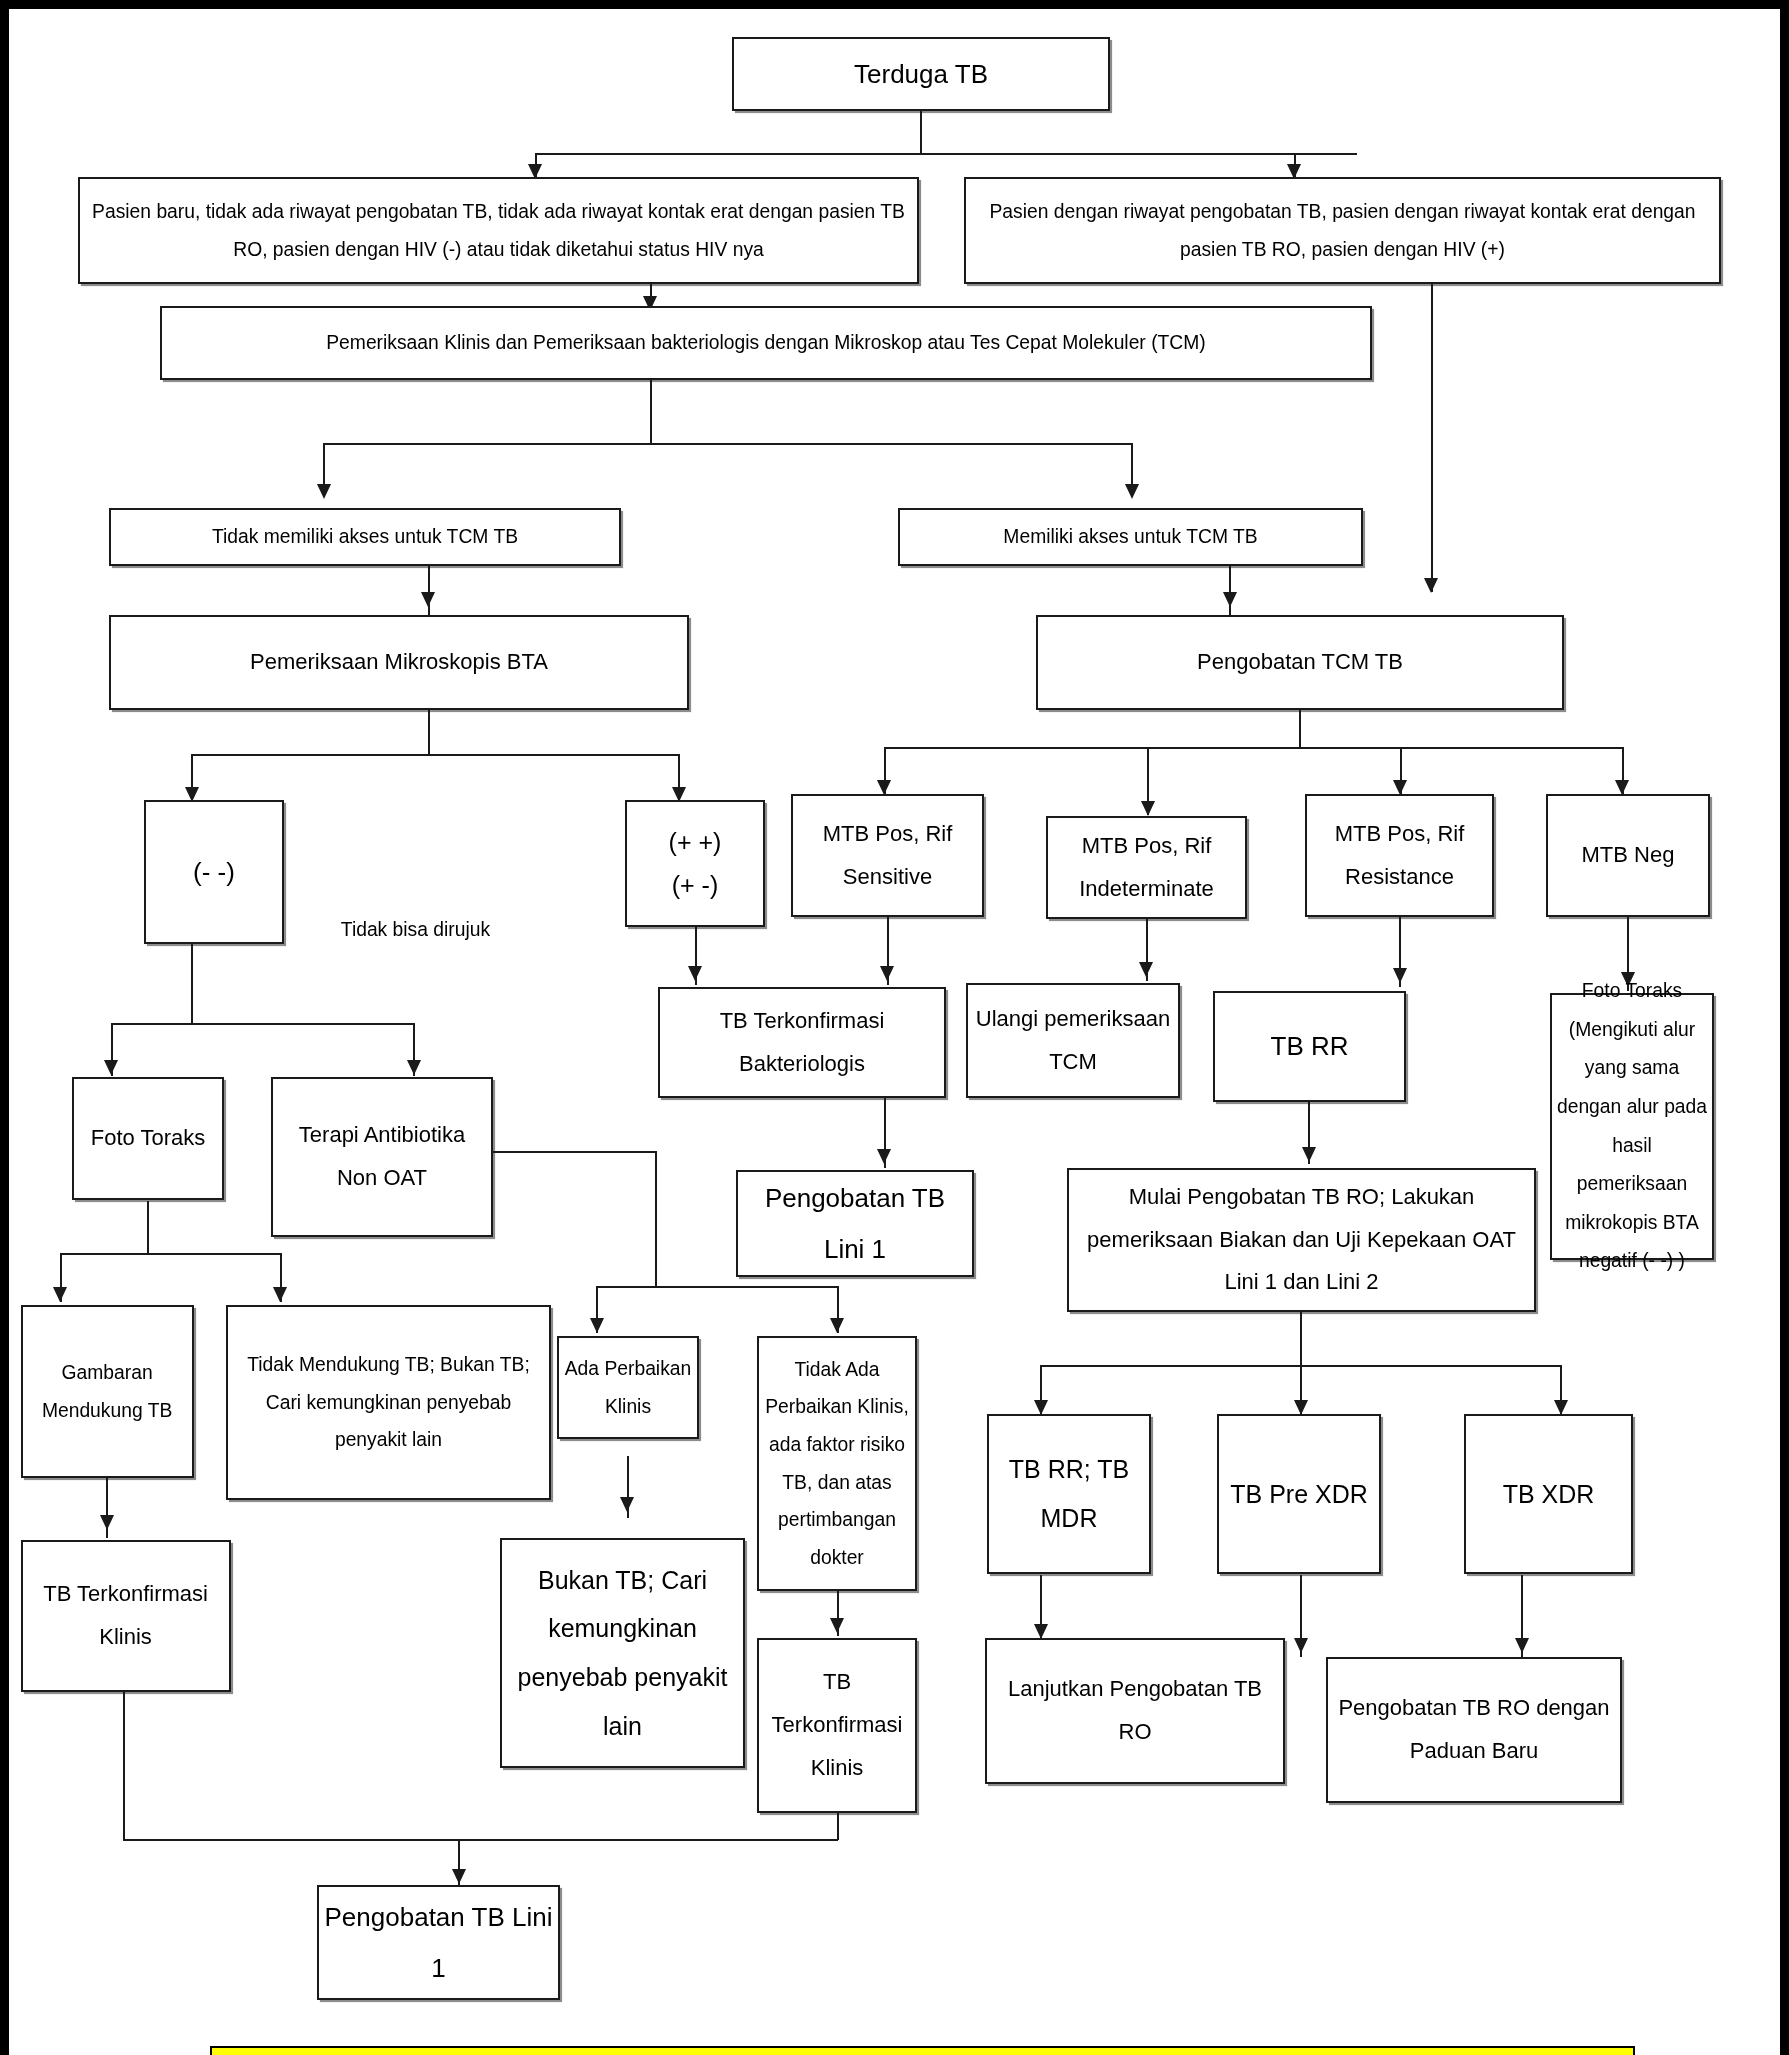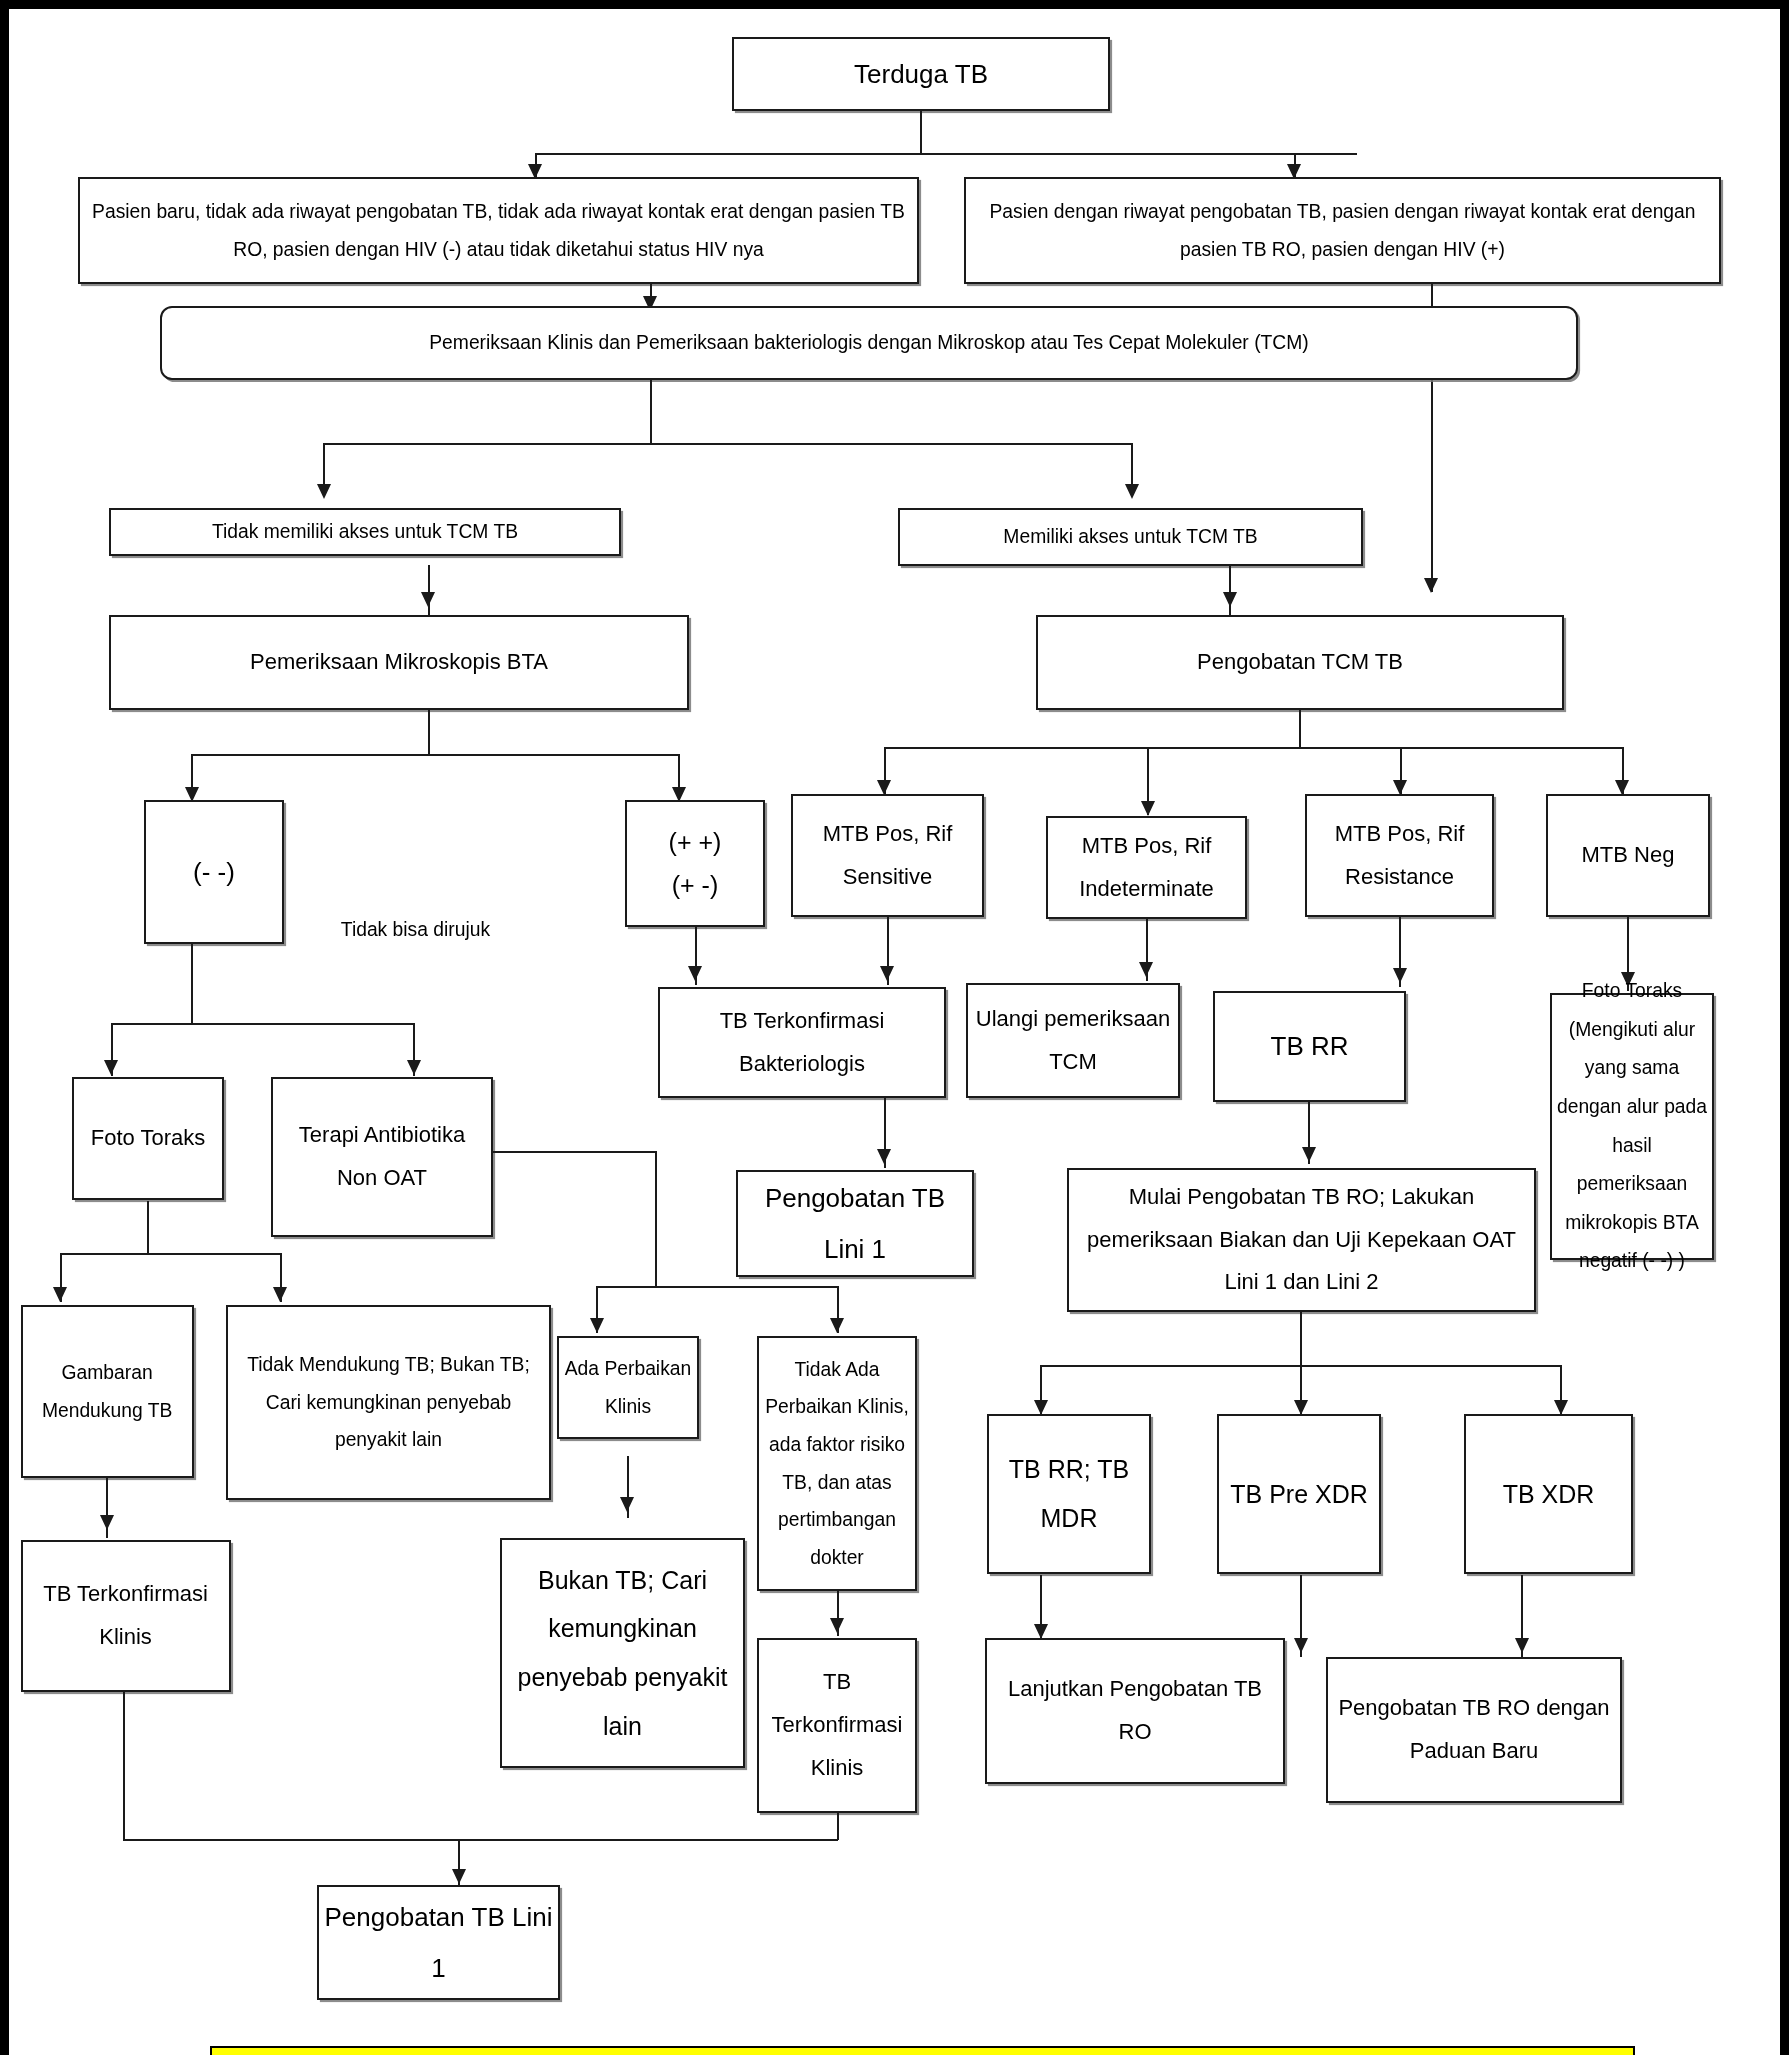--- a/index.html
+++ b/index.html
@@ -100,32 +100,32 @@
   <div class="node f32" style="left:964px;top:177px;width:757px;height:107px;">
     <span>Pasien dengan riwayat pengobatan TB, pasien dengan riwayat kontak erat dengan pasien TB RO, pasien dengan HIV (+)</span>
   </div>
 
   <div class="ln v" style="left:650px;top:284px;height:20.6px;"></div>
   <div class="arw" style="left:643px;top:296px;"></div>
 
   <div class="ln v" style="left:1431px;top:284px;height:308px;"></div>
   <div class="arw" style="left:1424px;top:578px;"></div>
 
-  <div class="node f32" style="left:160px;top:306px;width:1418px;height:74px;border-radius:12px;">
+  <div class="node f32" style="left:160px;top:306px;width:1212px;height:74px;">
     <span>Pemeriksaan Klinis dan Pemeriksaan bakteriologis dengan Mikroskop atau Tes Cepat Molekuler (TCM)</span>
   </div>
 
   <div class="ln v" style="left:650px;top:380px;height:64px;"></div>
   <div class="ln h" style="left:323px;top:443px;width:810px;"></div>
   <div class="ln v" style="left:323px;top:443px;height:53px;"></div>
   <div class="arw" style="left:317px;top:484px;"></div>
   <div class="ln v" style="left:1131px;top:443px;height:53px;"></div>
   <div class="arw" style="left:1125px;top:484px;"></div>
 
-  <div class="node f32" style="left:109px;top:508px;width:512px;height:48px;">
+  <div class="node f32" style="left:109px;top:508px;width:512px;height:58px;">
     <span>Tidak memiliki akses untuk TCM TB</span>
   </div>
 
   <div class="node f32" style="left:898px;top:508px;width:465px;height:58px;">
     <span>Memiliki akses untuk TCM TB</span>
   </div>
 
   <div class="ln v" style="left:428px;top:565px;height:53px;"></div>
   <div class="arw" style="left:421px;top:592px;"></div>
 

